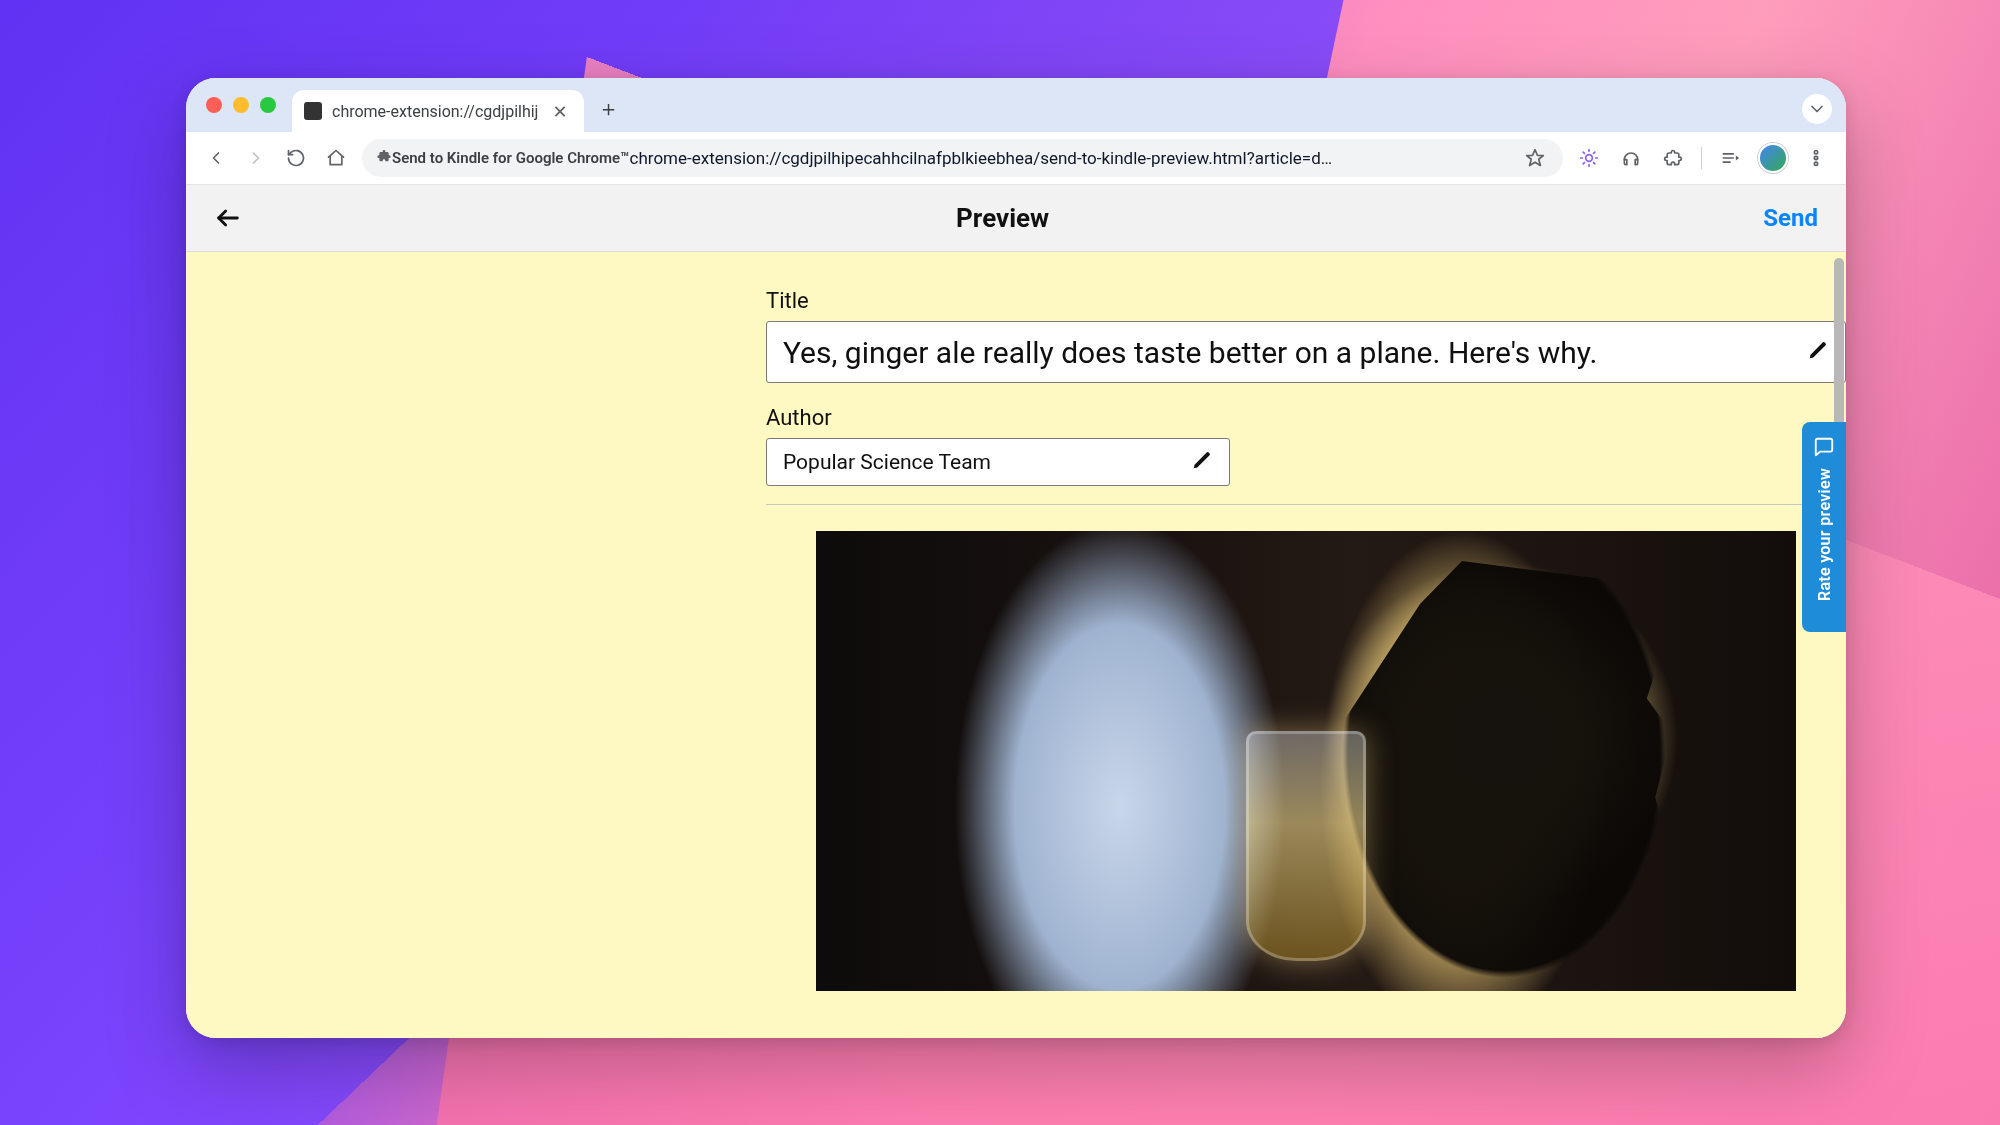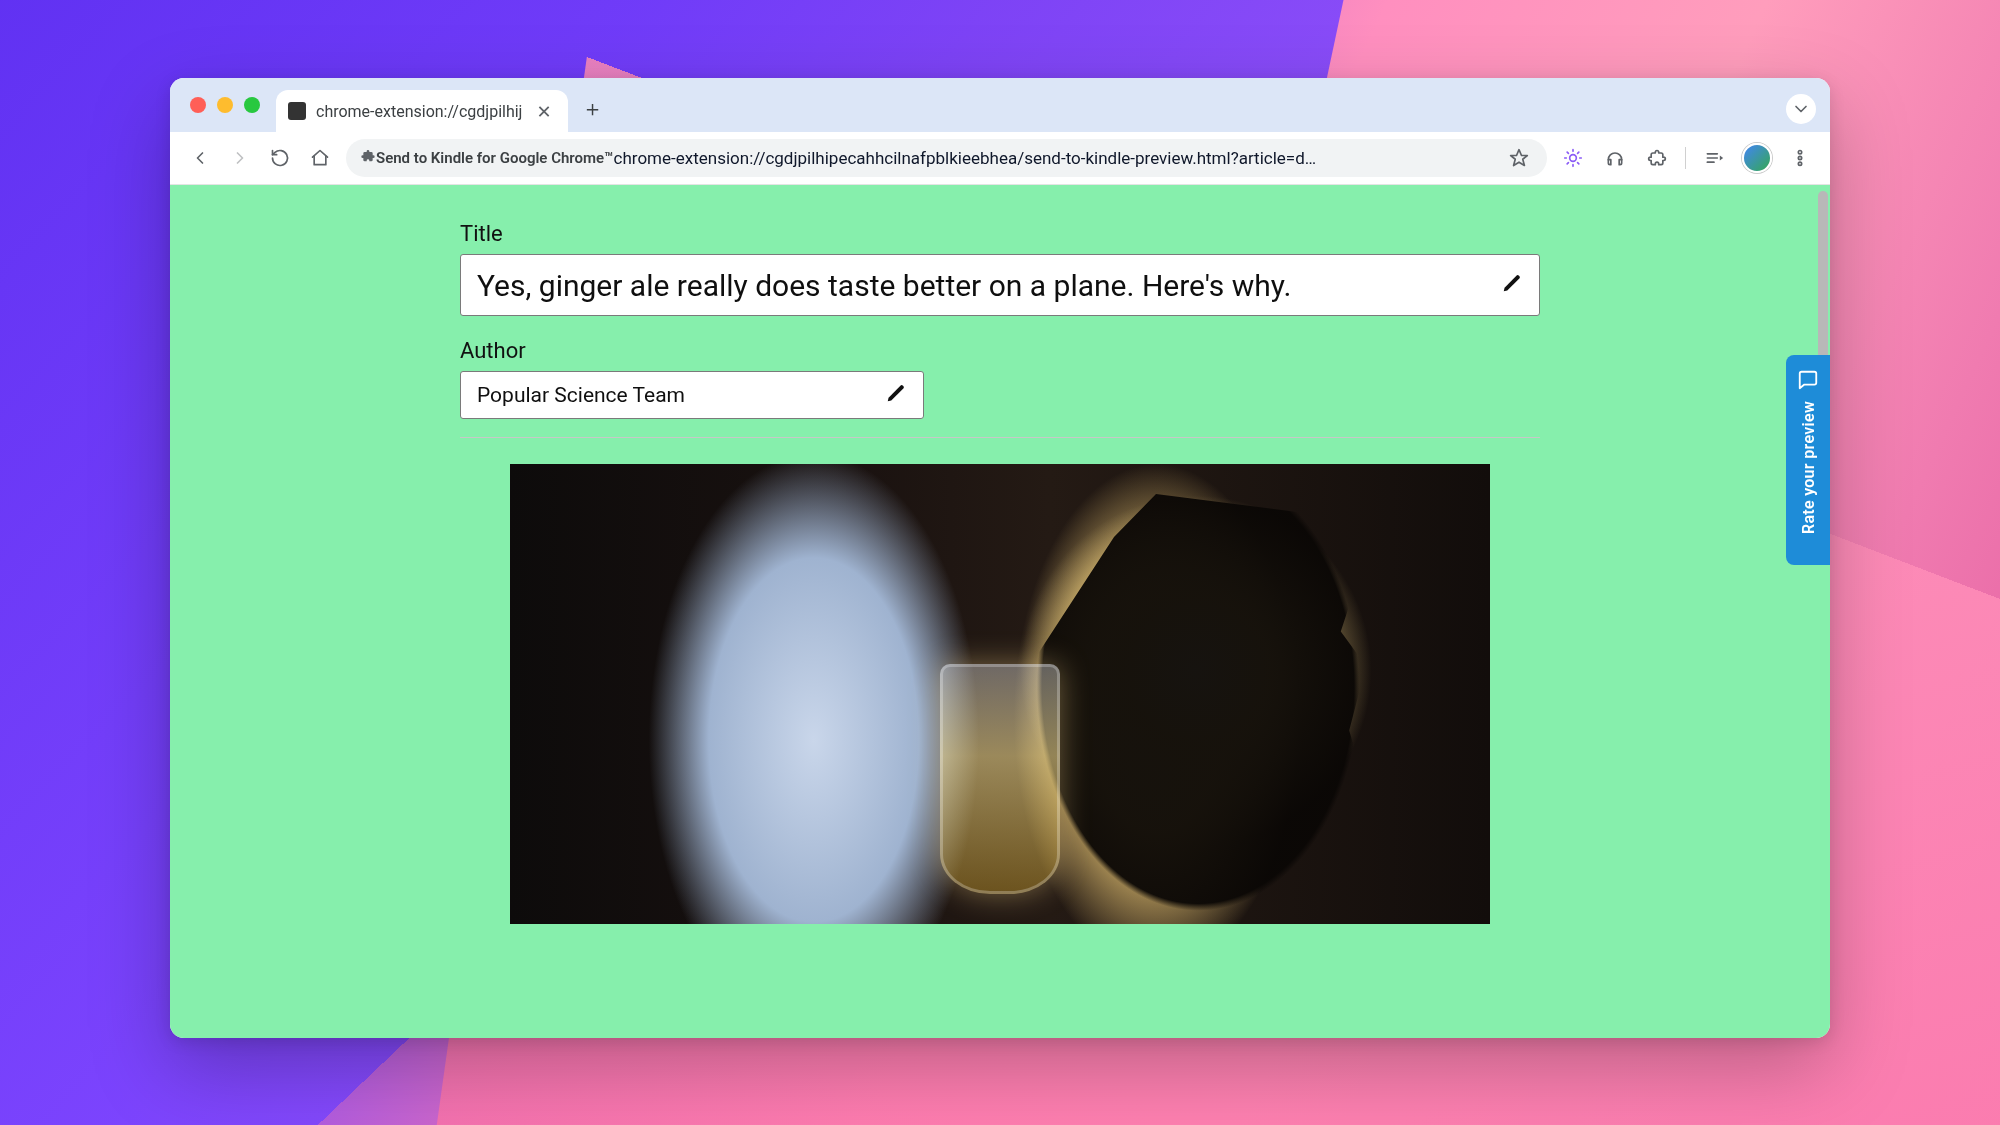--- a/index.html
+++ b/index.html
@@ -36,22 +36,22 @@
   }
   .wp-shape::after{
     right:-15%;top:-40%;width:90%;height:200%;
     background:linear-gradient(200deg,transparent 40%,#ff8db8 40%,#ff7aae 70%,#f160a0 100%);
     transform:skewX(-8deg);
     opacity:.85;
   }
 
   
   .browser{
-    position:absolute;left:170px;top:78px;width:1660px;height:960px;
-    background:#fff;border-radius:14px;overflow:hidden;
+    position:absolute;left:186px;top:78px;width:1660px;height:960px;
+    background:#fff;border-radius:30px;overflow:hidden;
     box-shadow:0 30px 80px rgba(0,0,0,.25),0 4px 16px rgba(0,0,0,.12);
     display:flex;flex-direction:column;
   }
   
   .tabstrip{height:54px;background:var(--chrome-tab-bg);display:flex;align-items:flex-end;padding-left:14px;gap:8px;}
   .traffic{display:flex;gap:11px;align-items:center;height:100%;padding:0 8px 0 6px;}
   .dot{width:16px;height:16px;border-radius:50%;}
   .dot.red{background:#ff5f57;}
   .dot.yellow{background:#febc2e;}
   .dot.green{background:#28c840;}
@@ -79,21 +79,21 @@
   .divider-v{width:1px;height:22px;background:#d0d0d0;}
   .avatar{width:26px;height:26px;border-radius:50%;background:linear-gradient(135deg,#4285f4,#34a853);border:2px solid #fff;box-shadow:0 0 0 1px #ccc;}
 
   
   .preview-header{height:66px;background:var(--preview-header);border-bottom:1px solid #dddddd;display:flex;align-items:center;padding:0 28px;}
   .preview-back{width:28px;height:28px;color:#111;}
   .preview-title{flex:1;text-align:center;font-size:26px;font-weight:700;color:#111;}
   .preview-send{font-size:24px;font-weight:700;color:#0a84ff;}
 
   
-  .content{flex:1;background:#86efac;position:relative;display:flex;justify-content:center;overflow:hidden;}
+  .content{flex:1;background:#fef9c3;position:relative;display:flex;justify-content:flex-end;overflow:hidden;}
   .scrollbar{position:absolute;right:2px;top:6px;width:10px;height:260px;background:#b8b8b8;border-radius:6px;}
   .article{width:1080px;padding-top:36px;}
   .field-label{font-size:22px;color:#111;margin-bottom:8px;}
   .field{
     border:1.5px solid #7a7a7a;border-radius:3px;display:flex;align-items:center;
     padding:0 16px;gap:12px;background:#fff;
   }
   .field.title-field{height:60px;}
   .field.author-field{height:46px;width:430px;}
   .field .value{flex:1;font-weight:400;color:#0f0f0f;}
@@ -229,20 +229,30 @@
       <span class="tbtn">
         <svg viewBox="0 0 24 24" fill="#5f6368">
             <circle cx="12" cy="5" r="2"></circle>
             <circle cx="12" cy="12" r="2"></circle>
             <circle cx="12" cy="19" r="2"></circle>
           </svg>
       </span>
     </div>
   </div>
 
+  <div class="preview-header">
+    <span class="preview-back">
+      <svg viewBox="0 0 24 24" width="28" height="28" fill="none" stroke="#111" stroke-width="2.4" stroke-linecap="round" stroke-linejoin="round">
+          <line x1="20" y1="12" x2="4" y2="12"></line>
+          <polyline points="10 18 4 12 10 6"></polyline>
+        </svg>
+    </span>
+    <span class="preview-title">Preview</span>
+    <span class="preview-send">Send</span>
+  </div>
 
   <div class="content">
     <div class="scrollbar"></div>
 
     <div class="article">
       <div class="field-label">Title</div>
       <div class="field title-field">
         <span class="value">Yes, ginger ale really does taste better on a plane. Here's why.</span>
         <span class="pencil">
           <svg viewBox="0 0 24 24">

